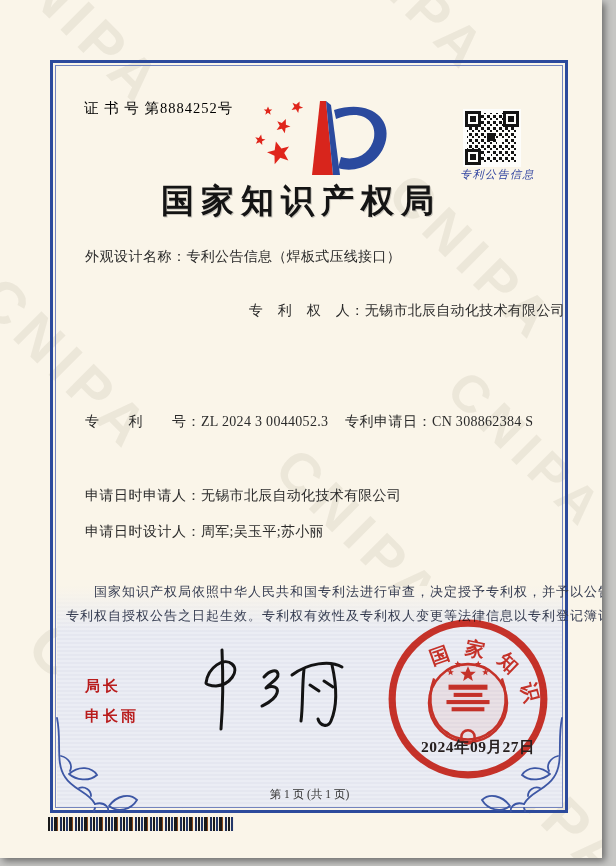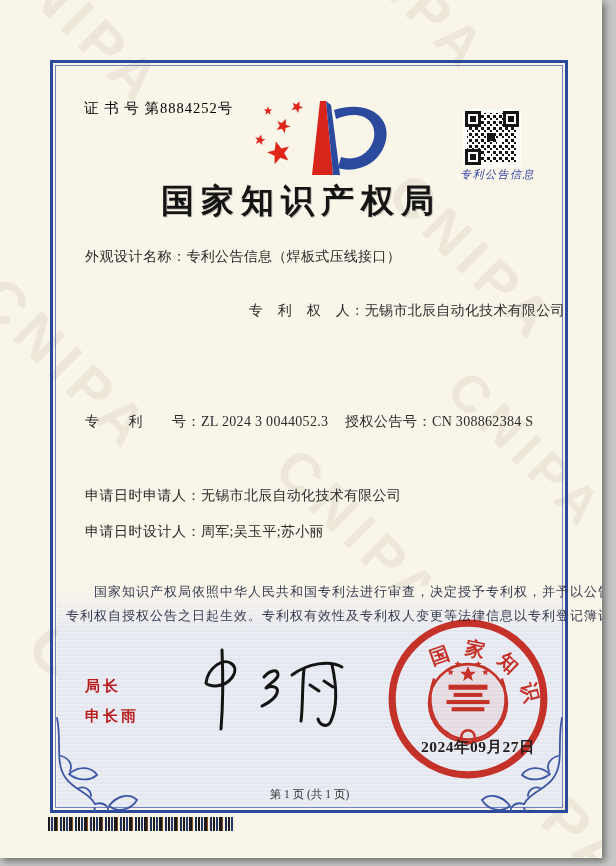--- a/index.html
+++ b/index.html
@@ -168,21 +168,21 @@
 
   <div class="row" style="top:248px;">
     <span class="lbl">外观设计名称：</span><span class="val">专利公告信息（焊板式压线接口）</span>
   </div>
   <div class="row" style="top:302px;text-align:right;">
     <span class="lbl">专　利　权　人：</span><span class="val">无锡市北辰自动化技术有限公司</span>
   </div>
   <div class="row" style="top:413px;">
     <span class="lbl">专　　利　　号：</span><span class="val">ZL 2024 3 0044052.3</span>
     <span class="pair-right">
-      <span class="lbl">授权公告号：</span><span class="val">CN 308862384 S</span>
+      <span class="lbl">专利申请日：</span><span class="val">CN 308862384 S</span>
     </span>
   </div>
   <div class="row" style="top:487px;">
     <span class="lbl">申请日时申请人：</span><span class="val">无锡市北辰自动化技术有限公司</span>
   </div>
   <div class="row" style="top:523px;">
     <span class="lbl">申请日时设计人：</span><span class="val">周军;吴玉平;苏小丽</span>
   </div>
 
   <div class="statement" style="top:583px;">　　国家知识产权局依照中华人民共和国专利法进行审查，决定授予专利权，并予以公告。</div>

